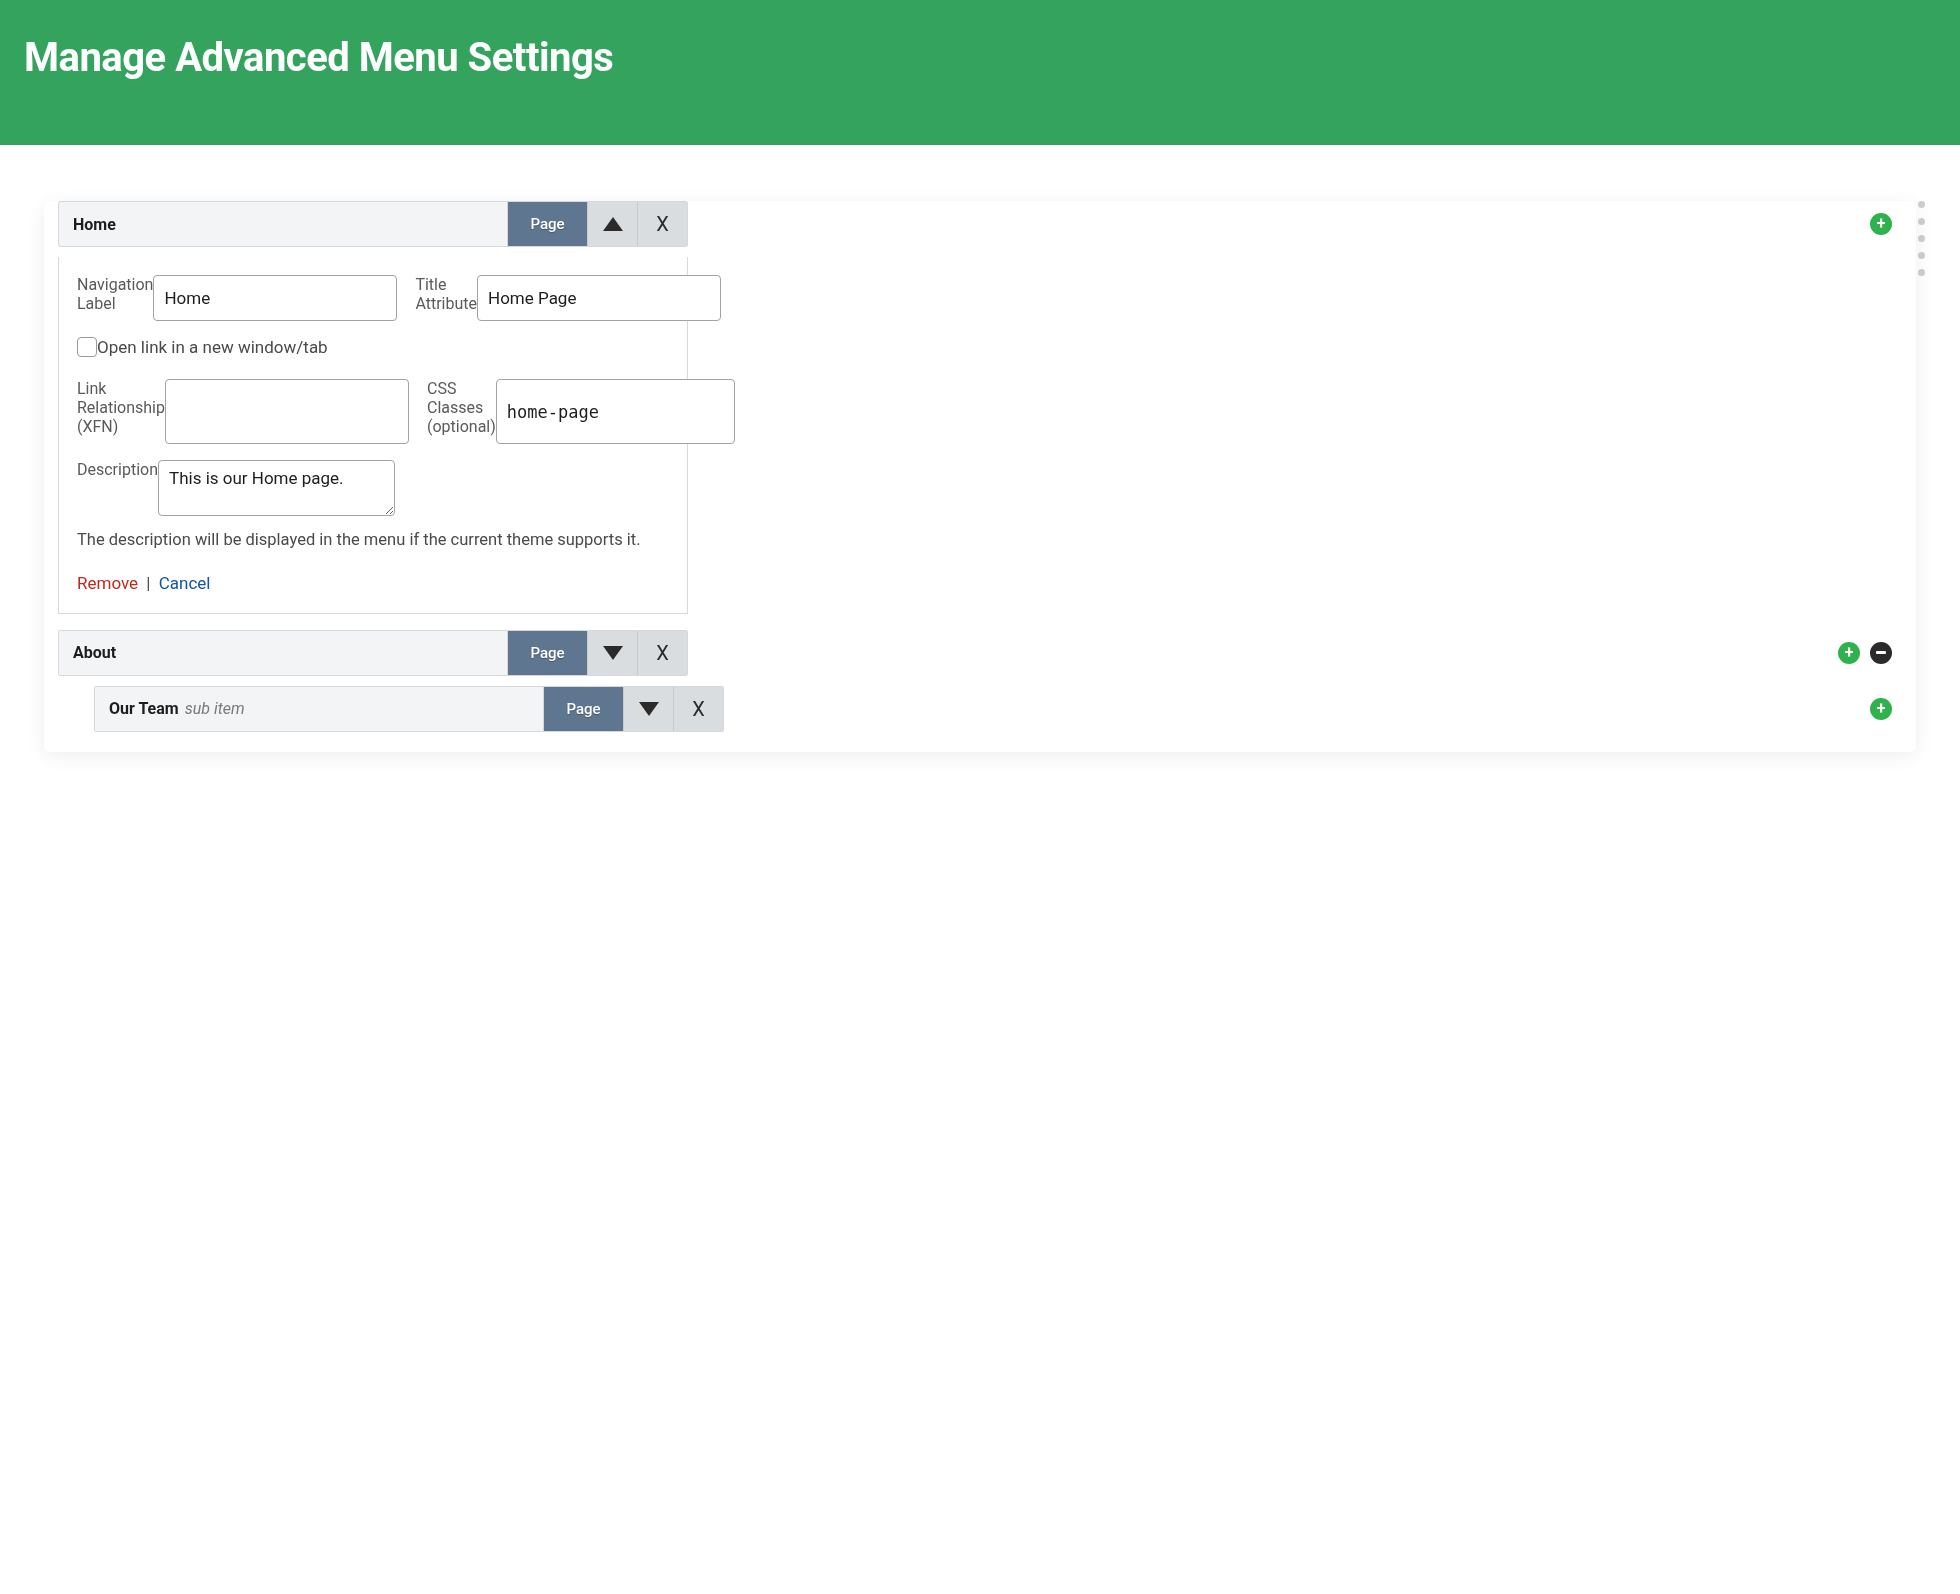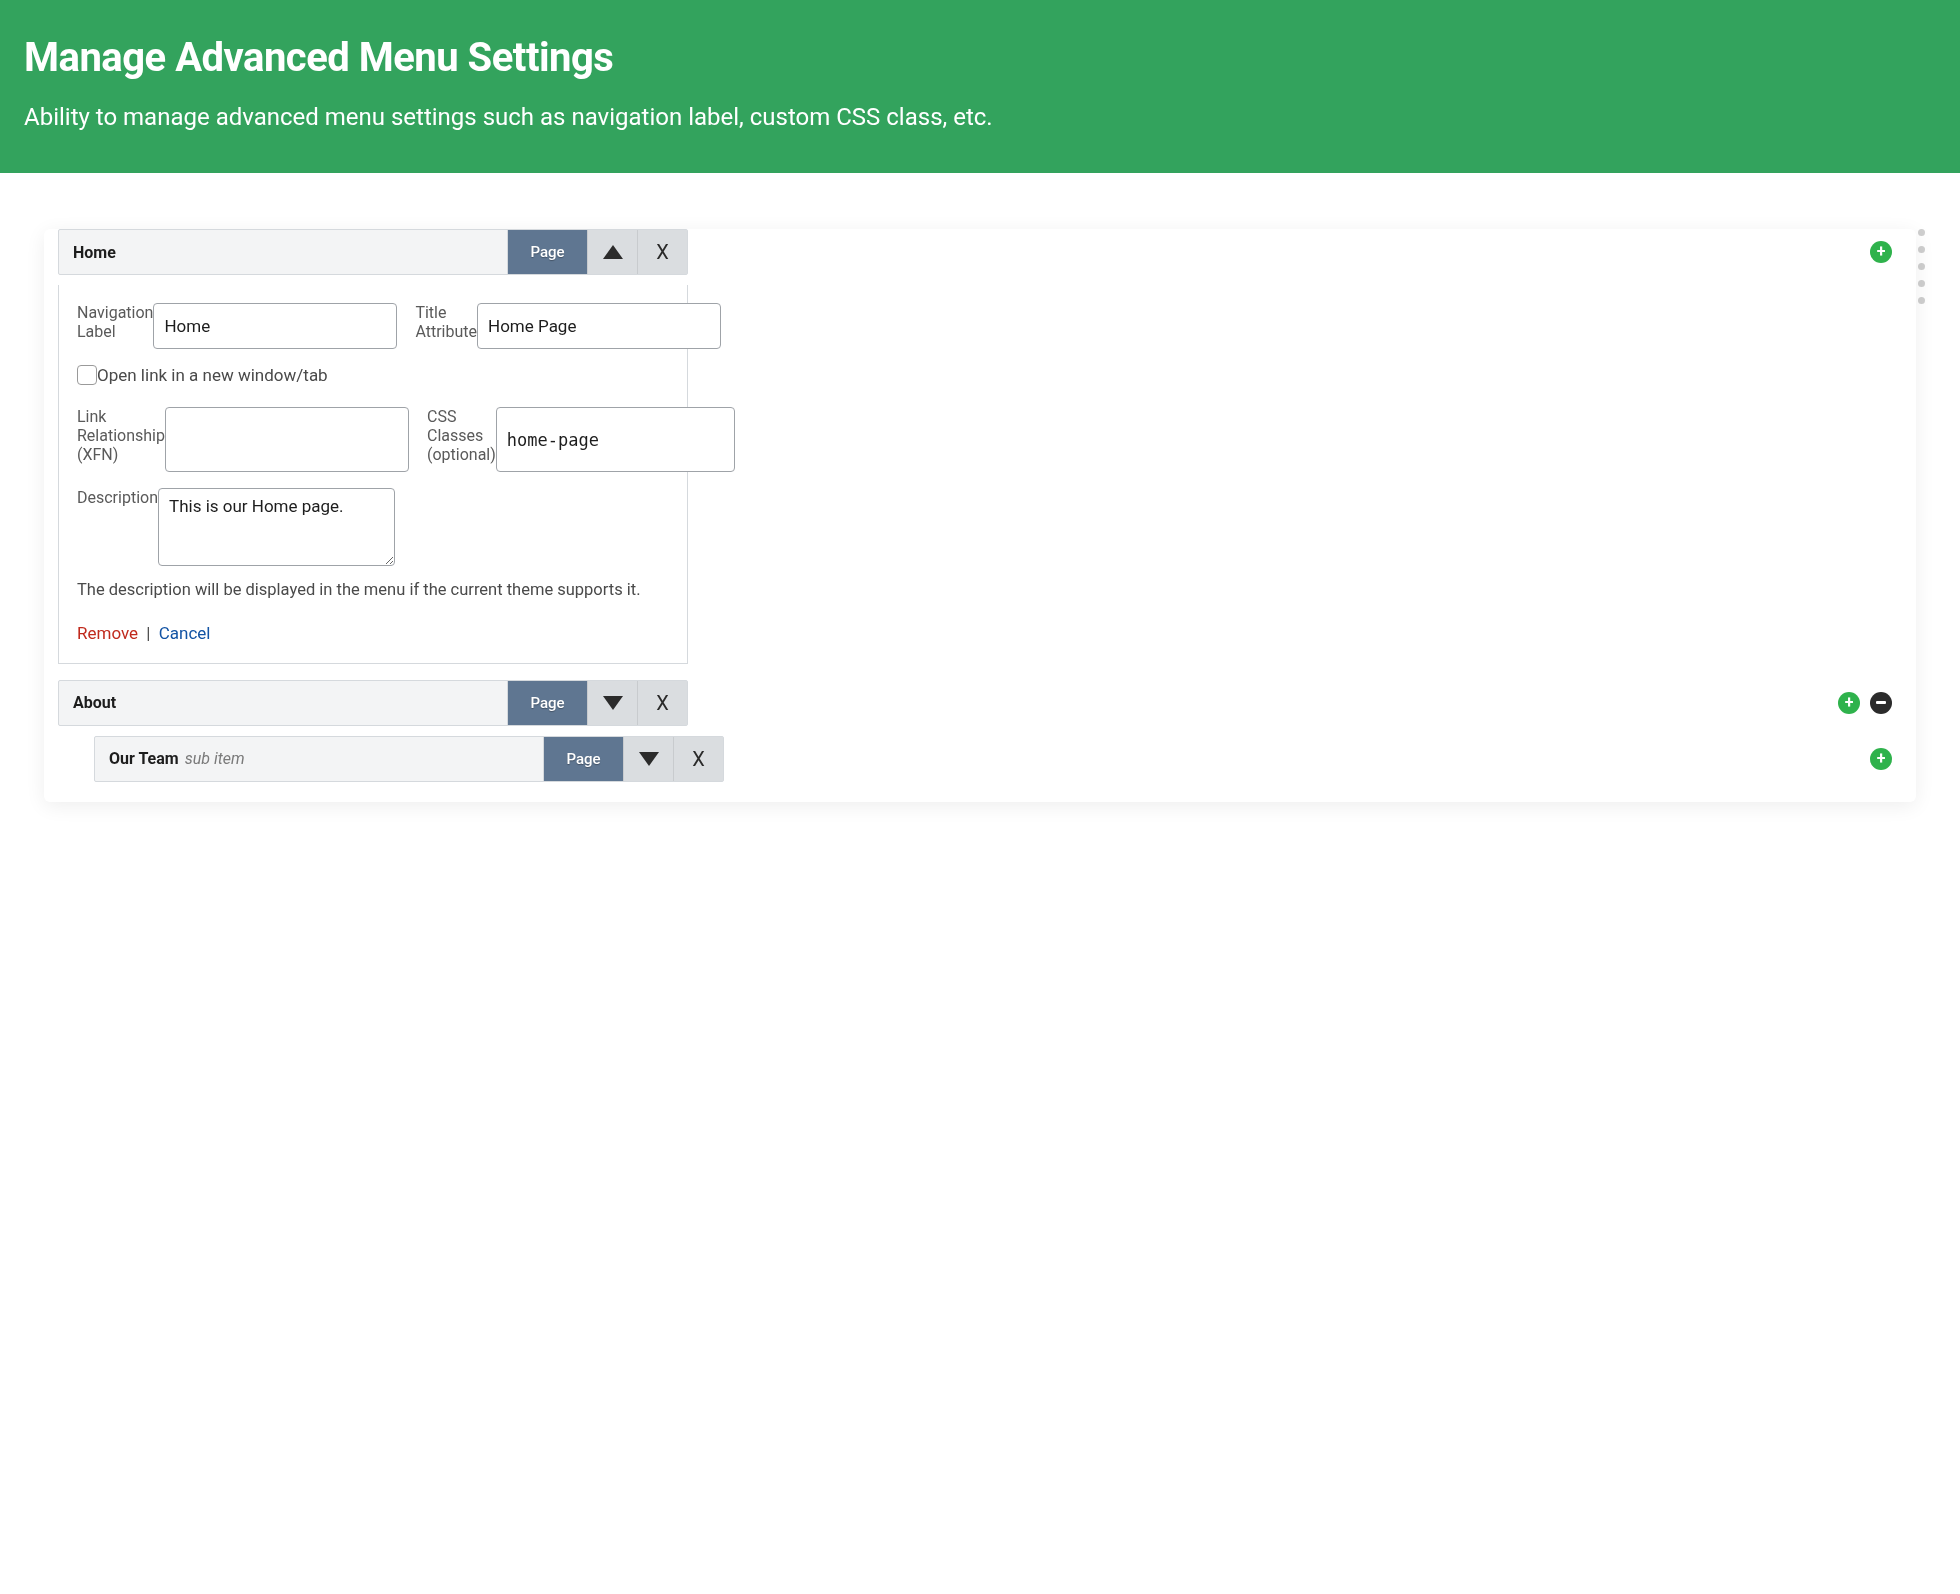--- a/index.html
+++ b/index.html
@@ -165,21 +165,21 @@
   .field input, .field textarea {
     border: 1px solid #9fa3a8;
     border-radius: 4px;
     padding: 7px 10px;
     font-size: 17px;
     color: #1d1d1d;
     background: #fff;
     font-family: inherit;
   }
   .field .mono { font-family: ui-monospace, Menlo, Consolas, monospace; font-size: 17px; }
-  .field textarea { height: 78px; resize: both; }
+  .field textarea { height: 56px; resize: both; }
   .checkbox-row {
     display: flex; align-items: center; 
     margin-bottom: 22px;
   }
   .checkbox-row input {
     width: 20px; height: 20px;
     border: 1px solid #9a9a9a;
     border-radius: 4px;
     appearance: none;
     background: #fff;
@@ -197,21 +197,20 @@
   }
   .actions .remove { color: #c02a1d; cursor: pointer; }
   .actions .sep { color: #4a4a4a; margin: 0 4px; }
   .actions .cancel { color: #1253a4; cursor: pointer; }
 </style>
 </head>
 <body>
 
 <div class="header">
   <h1>Manage Advanced Menu Settings</h1>
-  <p>Ability to manage advanced menu settings such as navigation label, custom CSS class, etc.</p>
 </div>
 
 <div class="content-wrap">
   <div class="dots">
     <span></span>
       <span></span>
       <span></span>
       <span></span>
       <span></span>
       <span></span>

